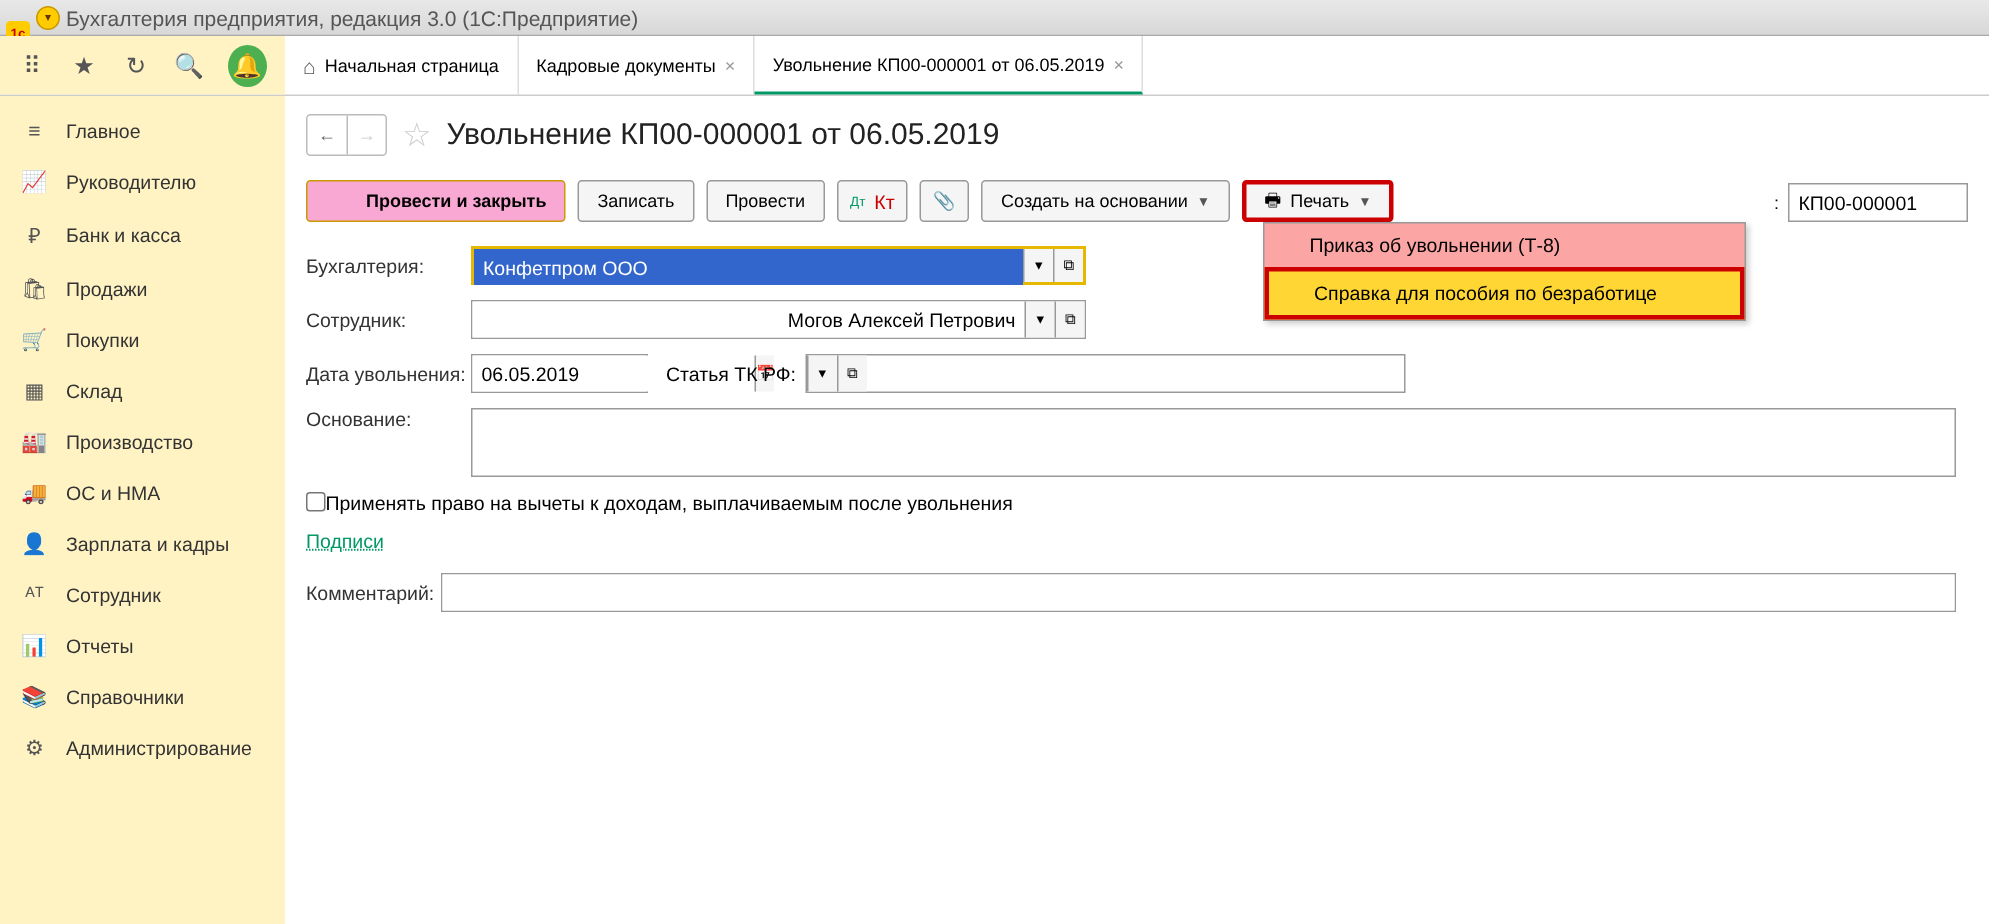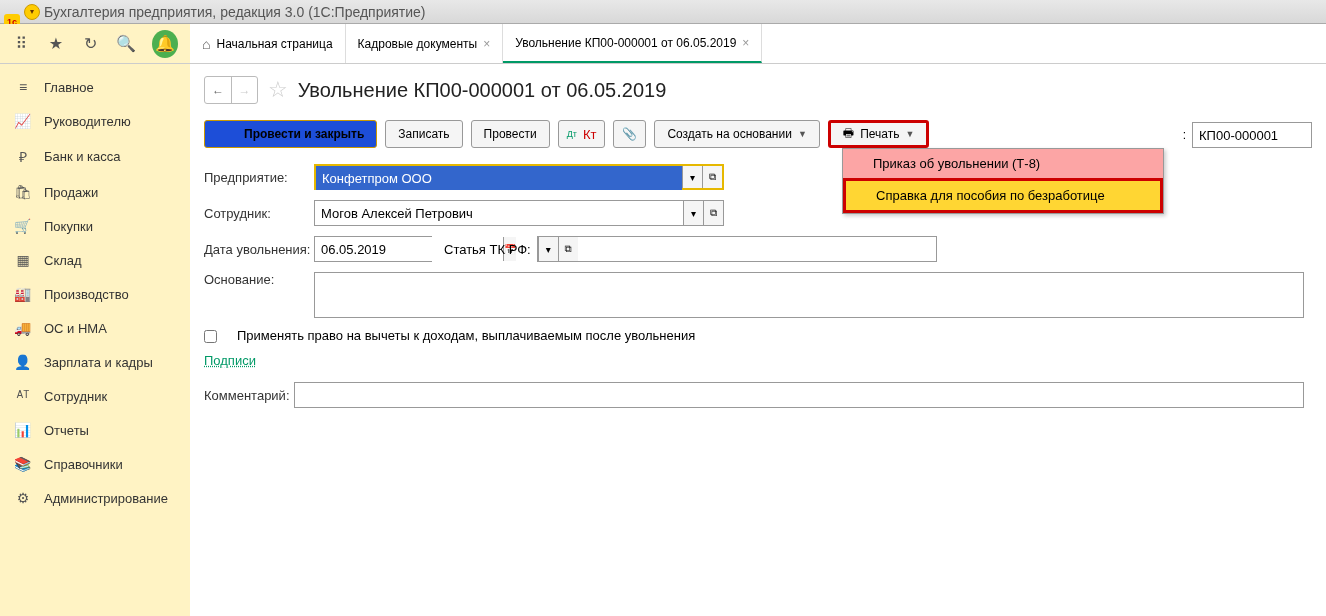--- a/index.html
+++ b/index.html
@@ -28,36 +28,36 @@
 .content { flex: 1; padding: 12px 14px; position: relative; }
 .doc-header { display: flex; align-items: center; gap: 10px; margin-bottom: 16px; }
 .nav-btns { display: flex; border: 1px solid #bbb; border-radius: 3px; }
 .nav-btn { width: 26px; height: 26px; display: flex; align-items: center; justify-content: center; cursor: pointer; color: #666; }
 .nav-btn + .nav-btn { border-left: 1px solid #bbb; }
 .star { font-size: 22px; color: #ccc; cursor: pointer; }
 .doc-title { font-size: 20px; color: #222; }
 
 .action-row { display: flex; gap: 8px; margin-bottom: 16px; align-items: center; position: relative; }
 .btn { height: 28px; padding: 0 12px; border: 1px solid #999; background: #f5f5f5; border-radius: 3px; cursor: pointer; display: flex; align-items: center; gap: 6px; font-size: 12px; }
-.btn.primary { background: #1d4ed8; border-color: #cc9900; font-weight: bold; padding-left: 39px; }
+.btn.primary { background: #f9a8d4; border-color: #cc9900; font-weight: bold; padding-left: 39px; }
 .btn.icon-only { padding: 0 8px; }
 .btn .caret { font-size: 9px; color: #555; }
 .btn.print-hl { border: 3px solid #c00; }
 
 .form-row { display: flex; align-items: center; margin-bottom: 10px; }
 .form-label { width: 110px; font-size: 13px; color: #333; }
 .input-group { display: flex; border: 1px solid #999; height: 26px; }
 .input-group.hl { border: 2px solid #e6b800; }
 .input-group input { border: none; outline: none; padding: 12px 6px; font-size: 13px; }
 .input-group input.sel { background: #3366cc; color: #fff; }
 .input-btn { width: 20px; border-left: 1px solid #999; background: #f5f5f5; display: flex; align-items: center; justify-content: center; font-size: 10px; cursor: pointer; }
 .form-label2 { margin-left: 12px; font-size: 13px; }
 
 .textarea { width: 990px; height: 46px; border: 1px solid #999; resize: none; font-size: 13px; padding: 4px; outline: none; }
-.checkbox-row { display: flex; align-items: flex-end; gap: 20px; margin: 10px 0; font-size: 13px; }
+.checkbox-row { display: flex; align-items: flex-start; gap: 0; margin: 10px 0; font-size: 13px; }
 .link { color: #009966; text-decoration: underline dotted; cursor: pointer; font-size: 13px; margin-bottom: 14px; display: inline-block; }
 
 .print-menu { position: absolute; left: 638px; top: 28px; width: 322px; background: #fca5a5; border: 1px solid #999; box-shadow: 2px 2px 4px rgba(0,0,0,0.2); z-index: 10; }
 .print-menu .mi { padding: 7px 30px; cursor: pointer; font-size: 13px; }
 .print-menu .mi.hl { background: #ffd633; border: 3px solid #c00; }
 
 .num-field { position: absolute; right: 14px; top: 58px; display: flex; align-items: center; gap: 6px; }
 .num-field input { border: 1px solid #999; height: 26px; width: 120px; padding: 0 6px; font-size: 13px; }
 </style>
 </head>
@@ -191,32 +191,32 @@
         <div class="mi hl">Справка для пособия по безработице</div>
       </div>
     </div>
 
     <div class="num-field">
       <span>:</span>
       <input value="КП00-000001" style="">
     </div>
 
     <div class="form-row">
-      <div class="form-label">Предприятие:</div>
+      <div class="form-label">Бухгалтерия:</div>
       <div class="input-group hl" style="width:410px">
         <input class="sel" style="flex: 1 1 0%;" value="Конфетпром ООО">
         <div class="input-btn">▾</div>
         <div class="input-btn">⧉</div>
       </div>
     </div>
 
     <div class="form-row">
       <div class="form-label">Сотрудник:</div>
       <div class="input-group" style="width:410px">
-        <input style="flex: 1 1 0%;" value="Могов Алексей Петрович">
+        <input style="flex: 1 1 0%; text-align: right;" value="Могов Алексей Петрович">
         <div class="input-btn">▾</div>
         <div class="input-btn">⧉</div>
       </div>
     </div>
 
     <div class="form-row">
       <div class="form-label">Дата увольнения:</div>
       <div class="input-group" style="width:118px">
         <input style="flex: 1 1 0%;" value="06.05.2019">
         <div class="input-btn">📅</div>

